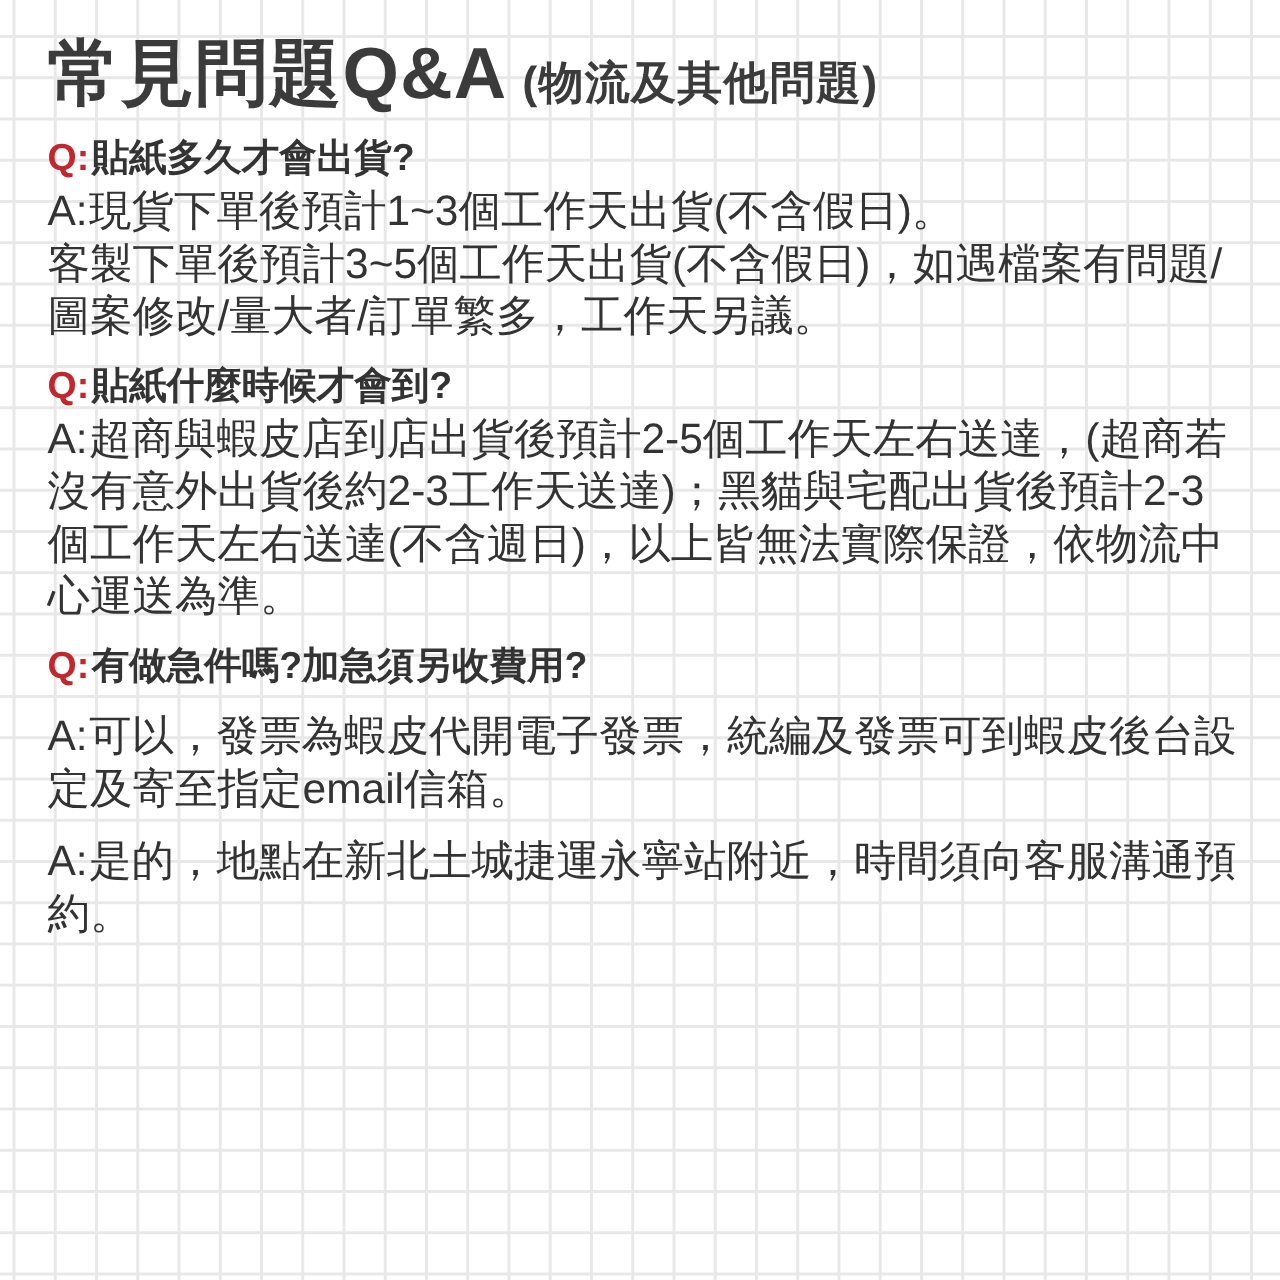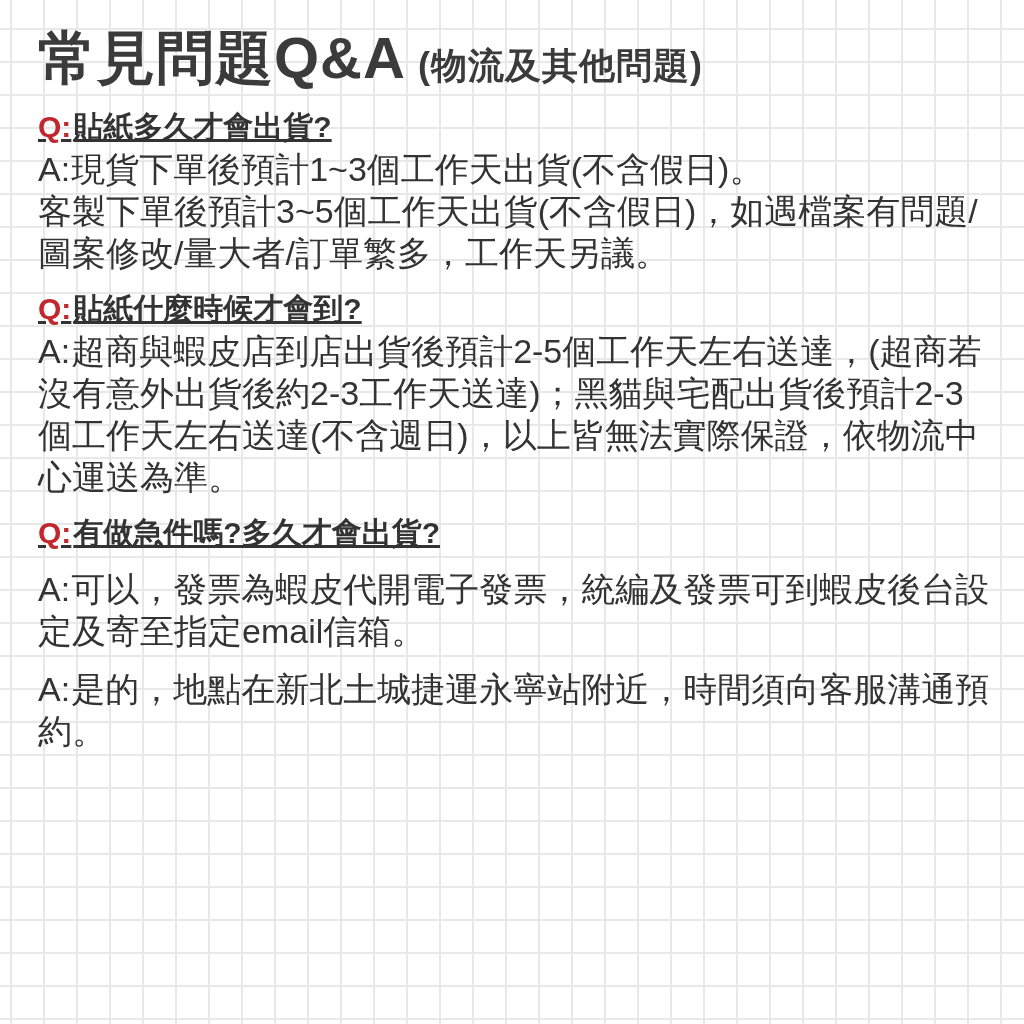--- a/index.html
+++ b/index.html
@@ -47,21 +47,20 @@
   }
   section.qa:first-of-type {
     margin-top: 2px;
   }
   .q-line {
     margin: 0 0 2px 0;
     font-size: 30px;
     font-weight: 700;
     line-height: 38px;
     color: #333333;
-    text-decoration: underline;
   }
   .q-prefix {
     color: #c1272d;
     font-weight: 800;
     margin-right: 2px;
   }
   .a-line {
     margin: 0;
     font-size: 34px;
     font-weight: 400;
@@ -85,21 +84,21 @@
     <p class="a-line"><span class="a-prefix">A:</span><span>現貨下單後預計1~3個工作天出貨(不含假日)。
 客製下單後預計3~5個工作天出貨(不含假日)，如遇檔案有問題/圖案修改/量大者/訂單繁多，工作天另議。</span></p>
   </section>
 
   <section class="qa">
     <h2 class="q-line"><span class="q-prefix">Q:</span><span>貼紙什麼時候才會到?</span></h2>
     <p class="a-line"><span class="a-prefix">A:</span><span>超商與蝦皮店到店出貨後預計2-5個工作天左右送達，(超商若沒有意外出貨後約2-3工作天送達)；黑貓與宅配出貨後預計2-3個工作天左右送達(不含週日)，以上皆無法實際保證，依物流中心運送為準。</span></p>
   </section>
 
   <section class="qa">
-    <h2 class="q-line"><span class="q-prefix">Q:</span><span>有做急件嗎?多久才會出貨?</span></h2>
+    <h2 class="q-line"><span class="q-prefix">Q:</span><span>有做急件嗎?加急須另收費用?</span></h2>
   </section>
 
 
   <section class="qa">
     <p class="a-line"><span class="a-prefix">A:</span><span>可以，發票為蝦皮代開電子發票，統編及發票可到蝦皮後台設定及寄至指定email信箱。</span></p>
   </section>
 
   <section class="qa">
     <p class="a-line"><span class="a-prefix">A:</span><span>是的，地點在新北土城捷運永寧站附近，時間須向客服溝通預約。</span></p>
   </section>

